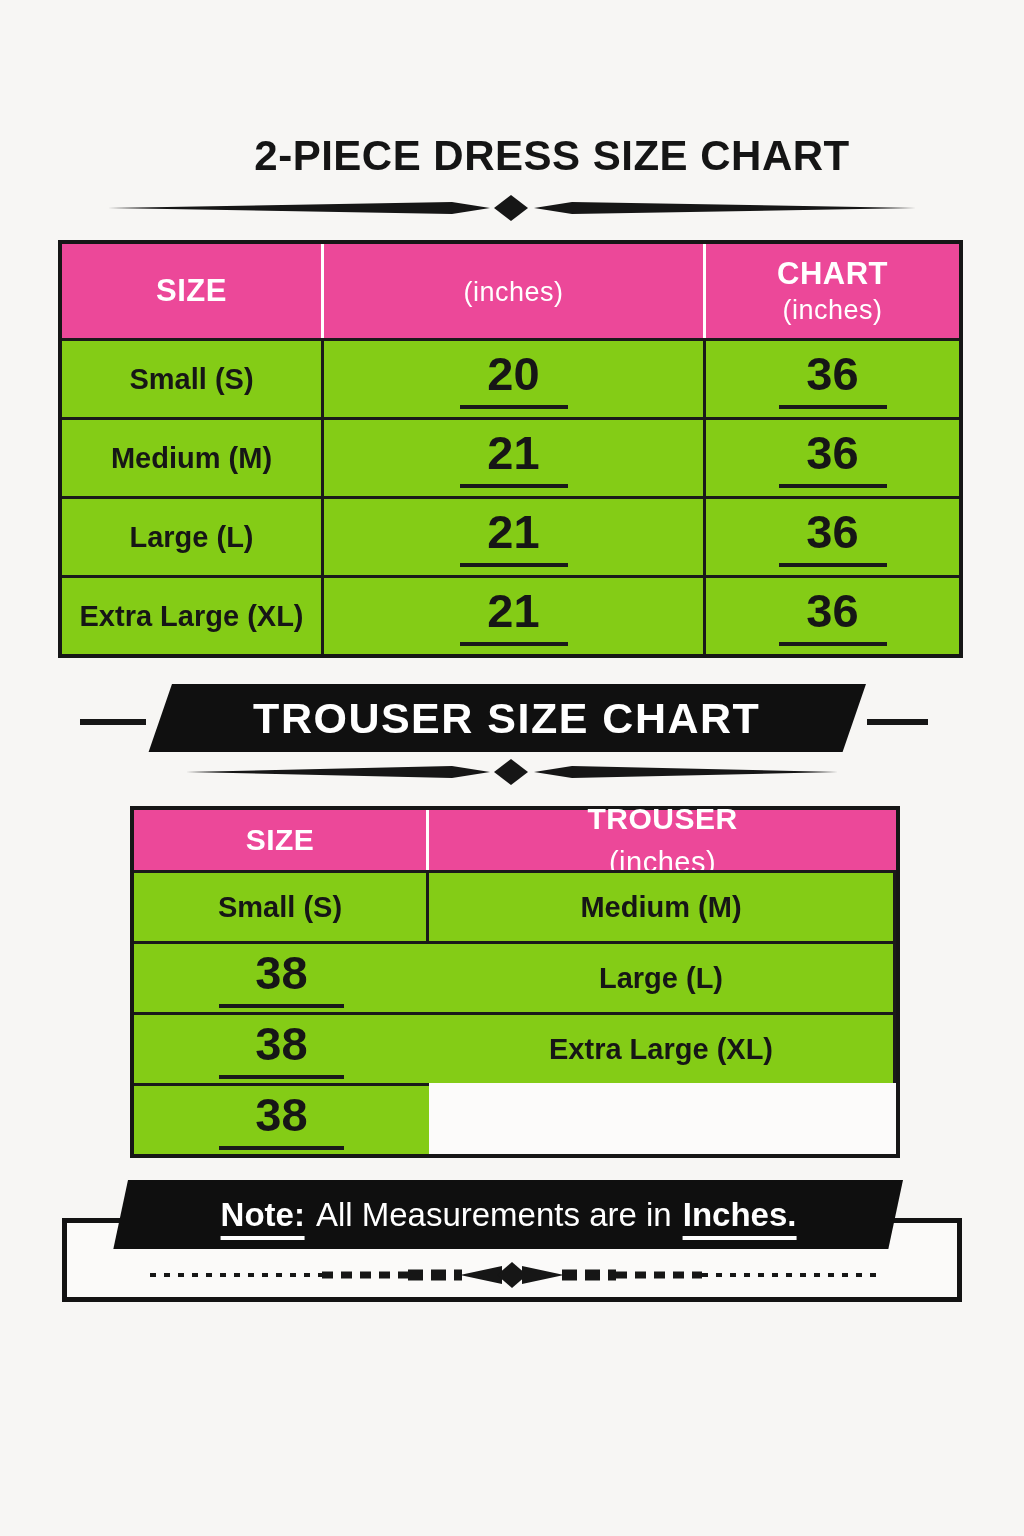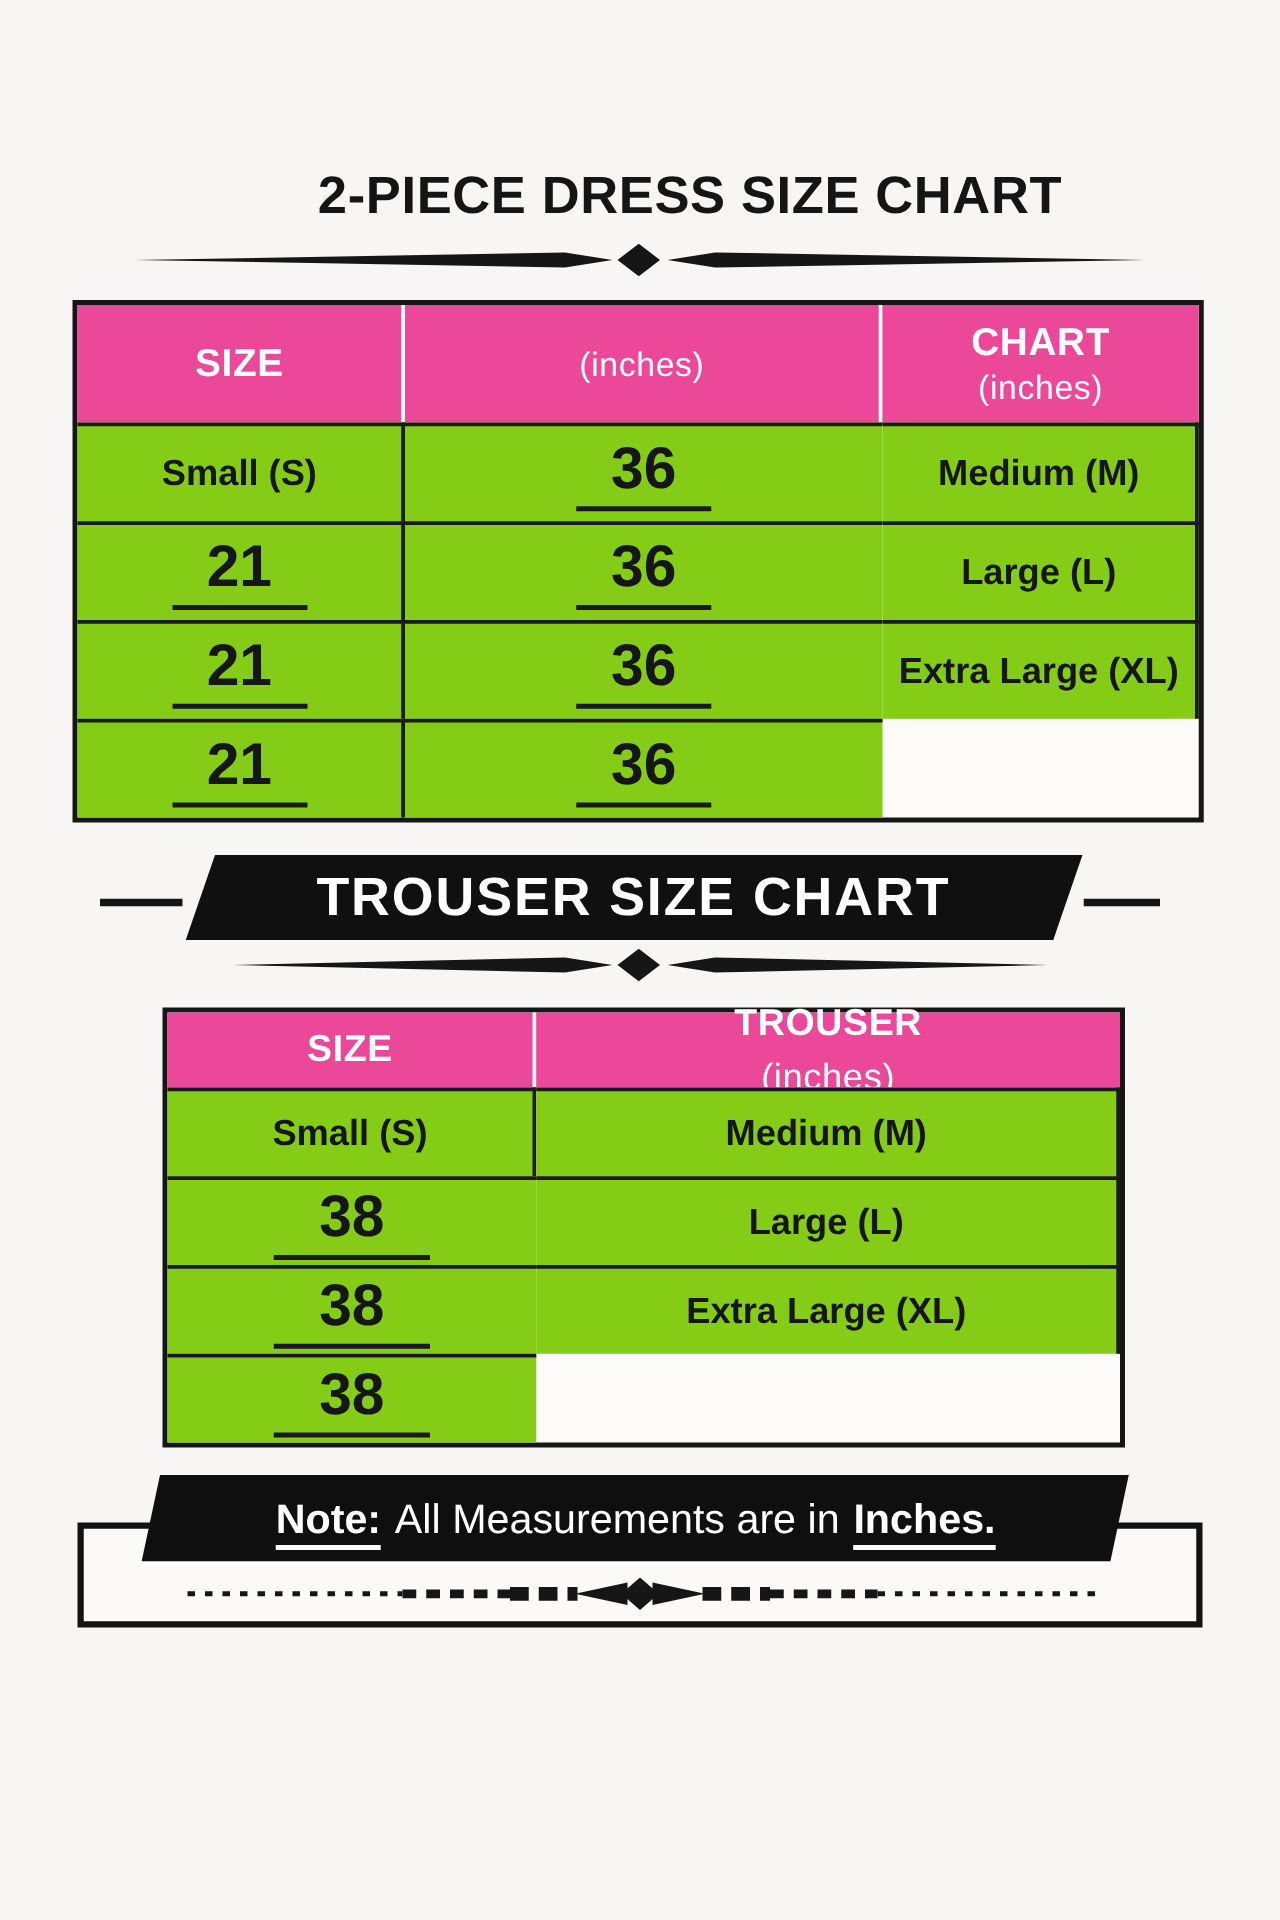--- a/index.html
+++ b/index.html
@@ -102,20 +102,24 @@
   <div class="cell hcell hsep">
     <span class="sub">(inches)</span>
   </div>
   <div class="cell hcell">
     <span>CHART</span>
     <span class="sub">(inches)</span>
   </div>
 
   <div class="cell bcell bsep">
       <span class="size-label">Small (S)</span>
+    </div>
+  <div class="cell bcell bsep">
+      <span class="num">20</span>
+      <span class="num-line"></span>
     </div>
   <div class="cell bcell">
       <span class="num">36</span>
       <span class="num-line"></span>
     </div>
 
   <div class="cell bcell bsep">
       <span class="size-label">Medium (M)</span>
     </div>
   <div class="cell bcell bsep">

